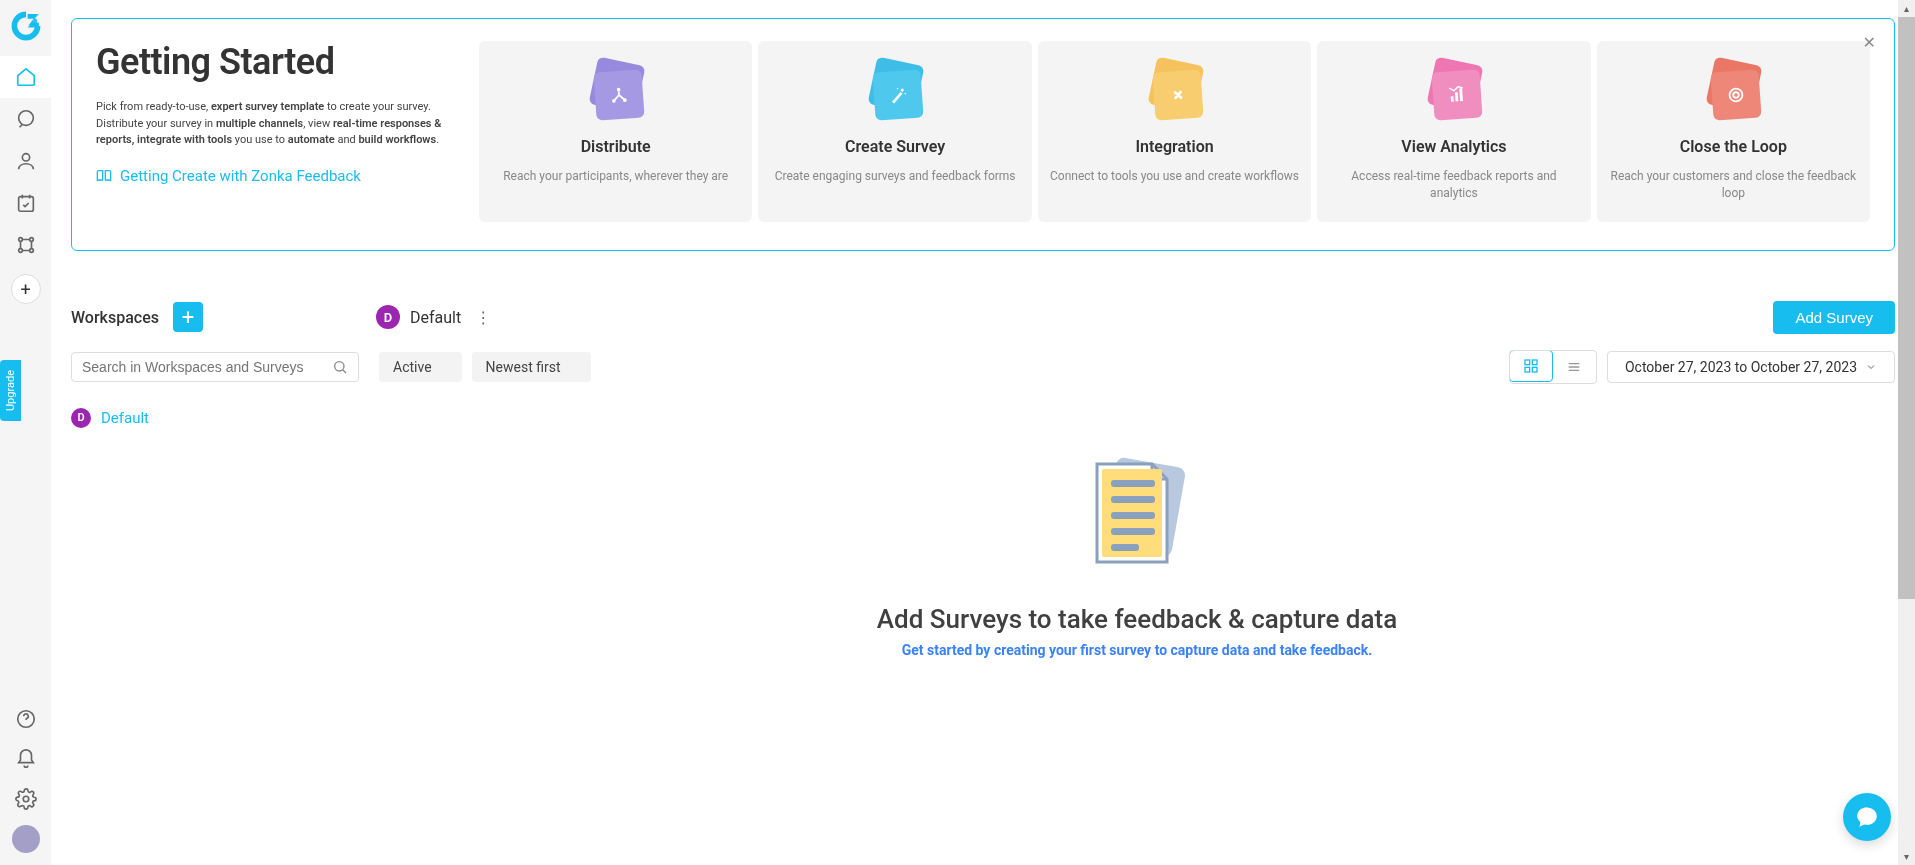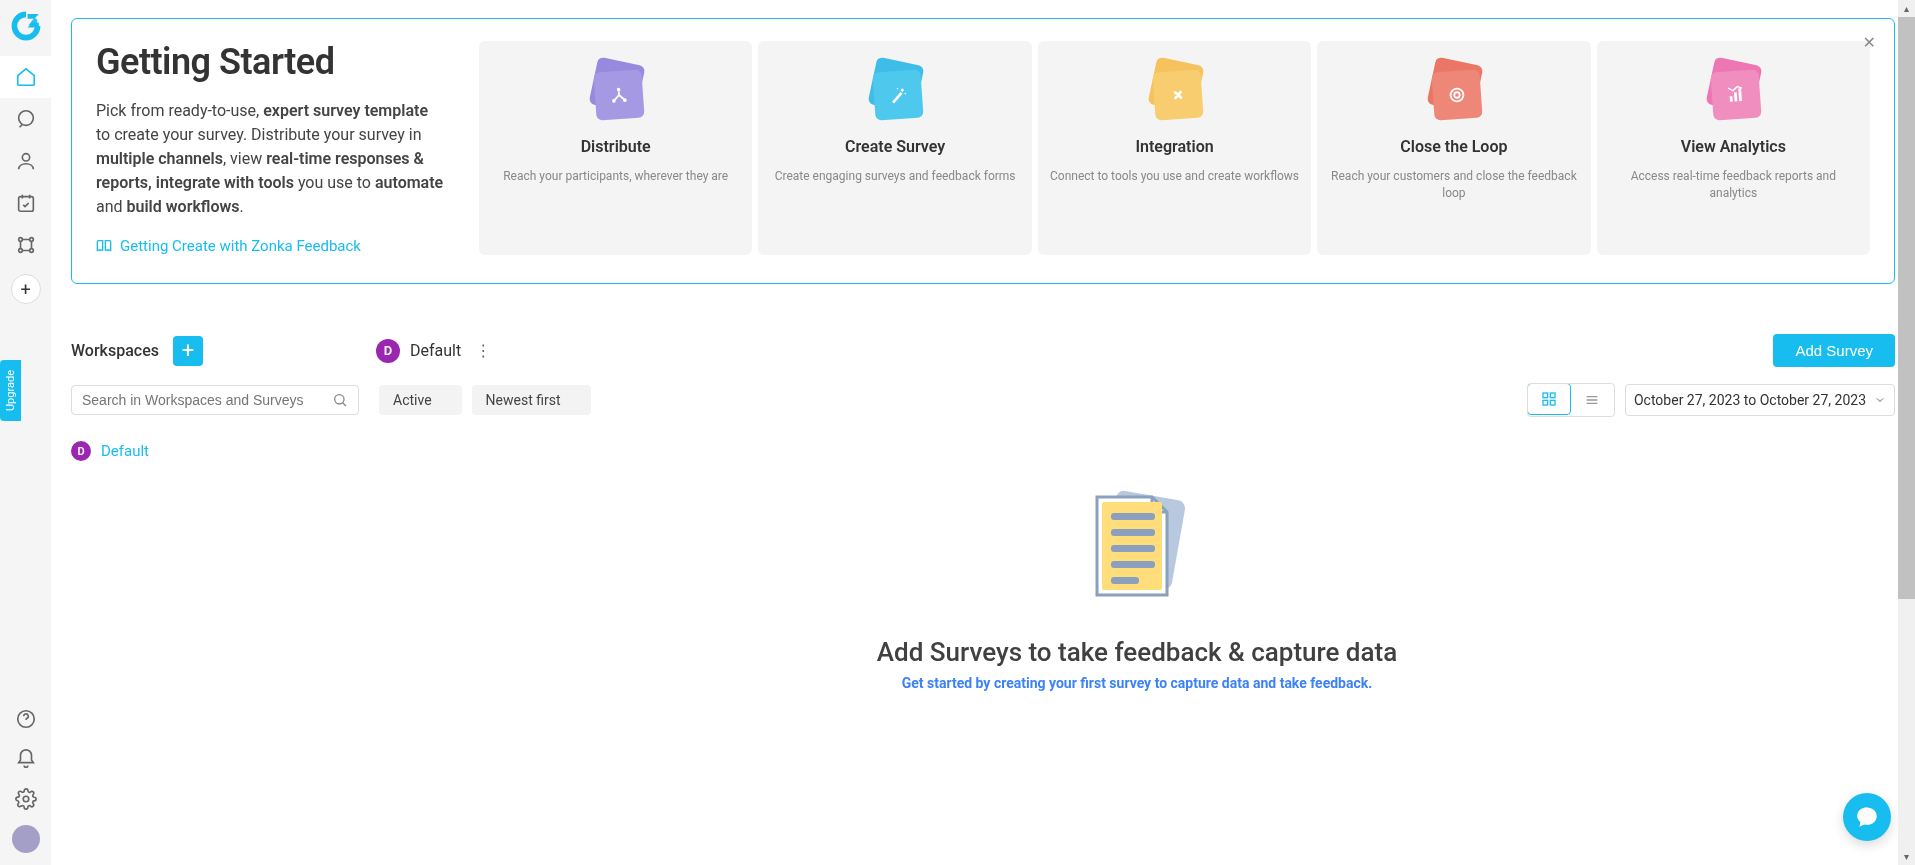--- a/index.html
+++ b/index.html
@@ -136,21 +136,21 @@
   flex-shrink: 0;
 }
 .gs-title {
   font-size: 36px;
   font-weight: 600;
   color: #333;
   margin-bottom: 16px;
   letter-spacing: -0.5px;
 }
 .gs-desc {
-  font-size: 16px;
+  font-size: 11px;
   line-height: 1.5;
   color: #444;
   margin-bottom: 18px;
 }
 .gs-desc b {
   font-weight: 600;
 }
 .gs-link {
   color: #17bdef;
   font-size: 15px;
@@ -359,21 +359,21 @@
   color: #17bdef;
   margin: -1px;
 }
 .view-toggle-opt svg {
   width: 16px;
   height: 16px;
 }
 .date-range {
   border: 1px solid #ddd;
   border-radius: 4px;
-  padding: 7px 8px;
+  padding: 7px 17px;
   font-size: 14px;
   color: #333;
   cursor: pointer;
   display: flex;
   align-items: center;
   gap: 8px;
 }
 .date-range svg {
   width: 12px;
   height: 12px;
@@ -590,46 +590,46 @@
                     <path d="M9 9l6 6M15 9l-6 6" stroke="#fff" stroke-width="3" stroke-linecap="round"></path>
                   </svg>
                 </div>
             </div>
             <div class="gs-card-title">Integration</div>
             <div class="gs-card-desc">Connect to tools you use and create workflows</div>
           </div>
 
           <div class="gs-card">
             <div class="gs-card-icon">
-              <div class="tile back" style="background:#e8604c"></div>
-              <div class="tile front" style="background:#ee8777">
-                  <svg viewBox="0 0 24 24" fill="none" stroke="#fff" stroke-width="2">
-                    <circle cx="12" cy="12" r="7"></circle>
-                    <circle cx="12" cy="12" r="3"></circle>
-                  </svg>
-                </div>
-            </div>
-            <div class="gs-card-title">Close the Loop</div>
-            <div class="gs-card-desc">Reach your customers and close the feedback loop</div>
-          </div>
-
-          <div class="gs-card">
-            <div class="gs-card-icon">
               <div class="tile back" style="background:#ec5fa6"></div>
               <div class="tile front" style="background:#f18ec0">
                   <svg viewBox="0 0 24 24" fill="#fff">
                     <rect x="5" y="13" width="3" height="6"></rect>
                     <rect x="10" y="9" width="3" height="10"></rect>
                     <rect x="15" y="5" width="3" height="14"></rect>
                     <path d="M4 4l5 3 5-4 5 2" stroke="#fff" stroke-width="1.5" fill="none"></path>
                   </svg>
                 </div>
             </div>
             <div class="gs-card-title">View Analytics</div>
             <div class="gs-card-desc">Access real-time feedback reports and analytics</div>
+          </div>
+
+          <div class="gs-card">
+            <div class="gs-card-icon">
+              <div class="tile back" style="background:#e8604c"></div>
+              <div class="tile front" style="background:#ee8777">
+                  <svg viewBox="0 0 24 24" fill="none" stroke="#fff" stroke-width="2">
+                    <circle cx="12" cy="12" r="7"></circle>
+                    <circle cx="12" cy="12" r="3"></circle>
+                  </svg>
+                </div>
+            </div>
+            <div class="gs-card-title">Close the Loop</div>
+            <div class="gs-card-desc">Reach your customers and close the feedback loop</div>
           </div>
         </div>
       </div>
     </div>
 
     <div class="workspaces-header">
       <div class="ws-title-area">
         <div class="ws-title">Workspaces</div>
         <div class="ws-add-btn">+</div>
       </div>

